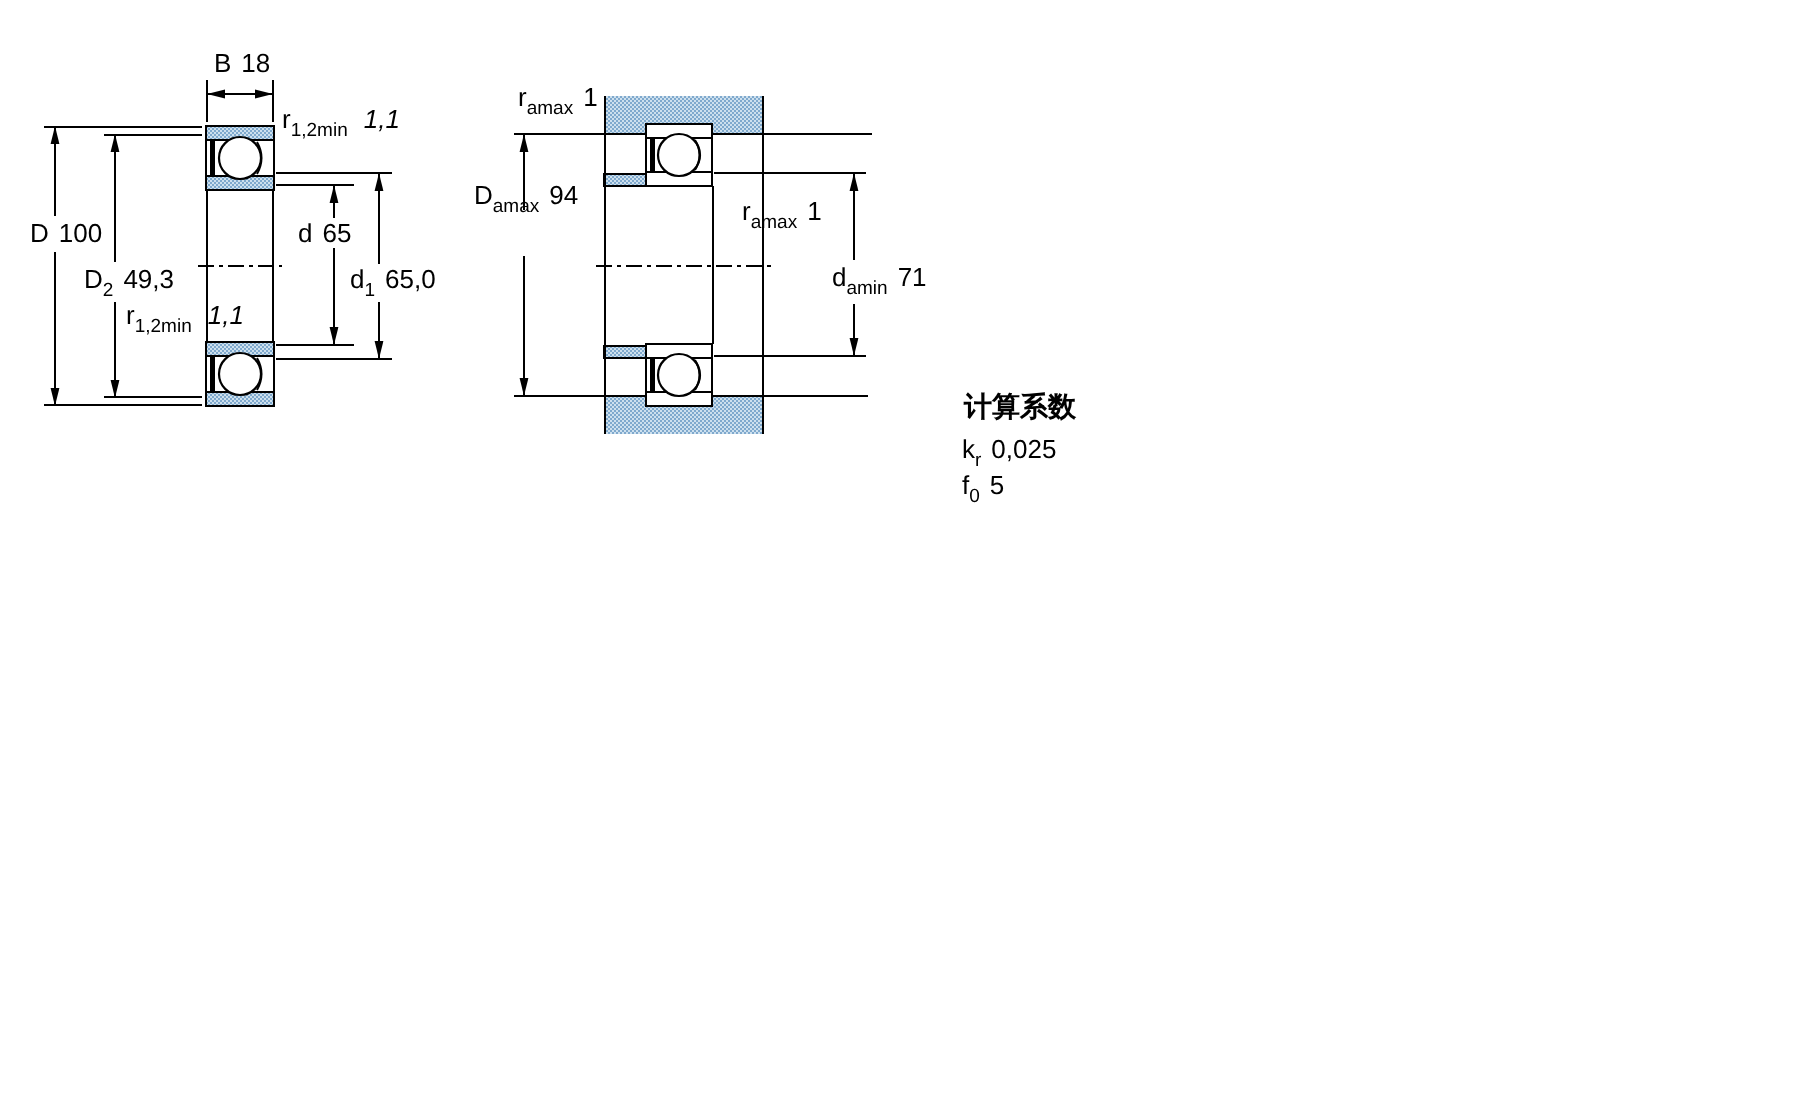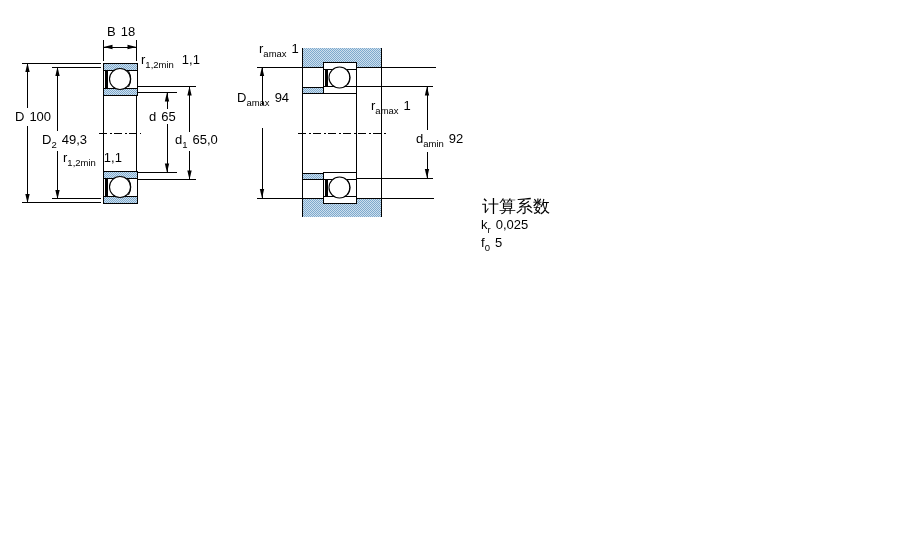--- a/index.html
+++ b/index.html
@@ -18,25 +18,25 @@
     white-space:nowrap;
     line-height:1.1;
     letter-spacing:0;
   }
   .lbl .sub{
     font-size:9.5px;
     position:relative;
     top:3.5px;
   }
   .lbl .val{margin-left:5px;}
-  .lbl.gap-lg .val{margin-left:8px;}
+  .lbl.gap-lg .val{margin-left:8px;font-style:italic;}
   .heading{
     position:absolute;
-    font-size:17px;
-    font-weight:normal;
+    font-size:14px;
+    font-weight:bold;
     color:#000;
     white-space:nowrap;
   }
 </style>
 </head>
 <body>
 
 <div id="canvas">
 
   <svg id="drawing" width="900" height="560" viewBox="0 0 900 560">
@@ -154,21 +154,21 @@
   <div class="lbl" style="left:259px;top:42px">
     <span class="sym">r</span><span class="sub">amax</span><span class="val">1</span>
   </div>
   <div class="lbl" style="left:237px;top:91px">
     <span class="sym">D</span><span class="sub">amax</span><span class="val">94</span>
   </div>
   <div class="lbl" style="left:371px;top:99px">
     <span class="sym">r</span><span class="sub">amax</span><span class="val">1</span>
   </div>
   <div class="lbl" style="left:416px;top:132px">
-    <span class="sym">d</span><span class="sub">amin</span><span class="val">92</span>
+    <span class="sym">d</span><span class="sub">amin</span><span class="val">71</span>
   </div>
 
   <div class="heading" style="left:482px;top:195px">计算系数</div>
   <div class="lbl" style="left:481px;top:218px">
     <span class="sym">k</span><span class="sub">r</span><span class="val">0,025</span>
   </div>
   <div class="lbl" style="left:481px;top:236px">
     <span class="sym">f</span><span class="sub">0</span><span class="val">5</span>
   </div>
 

